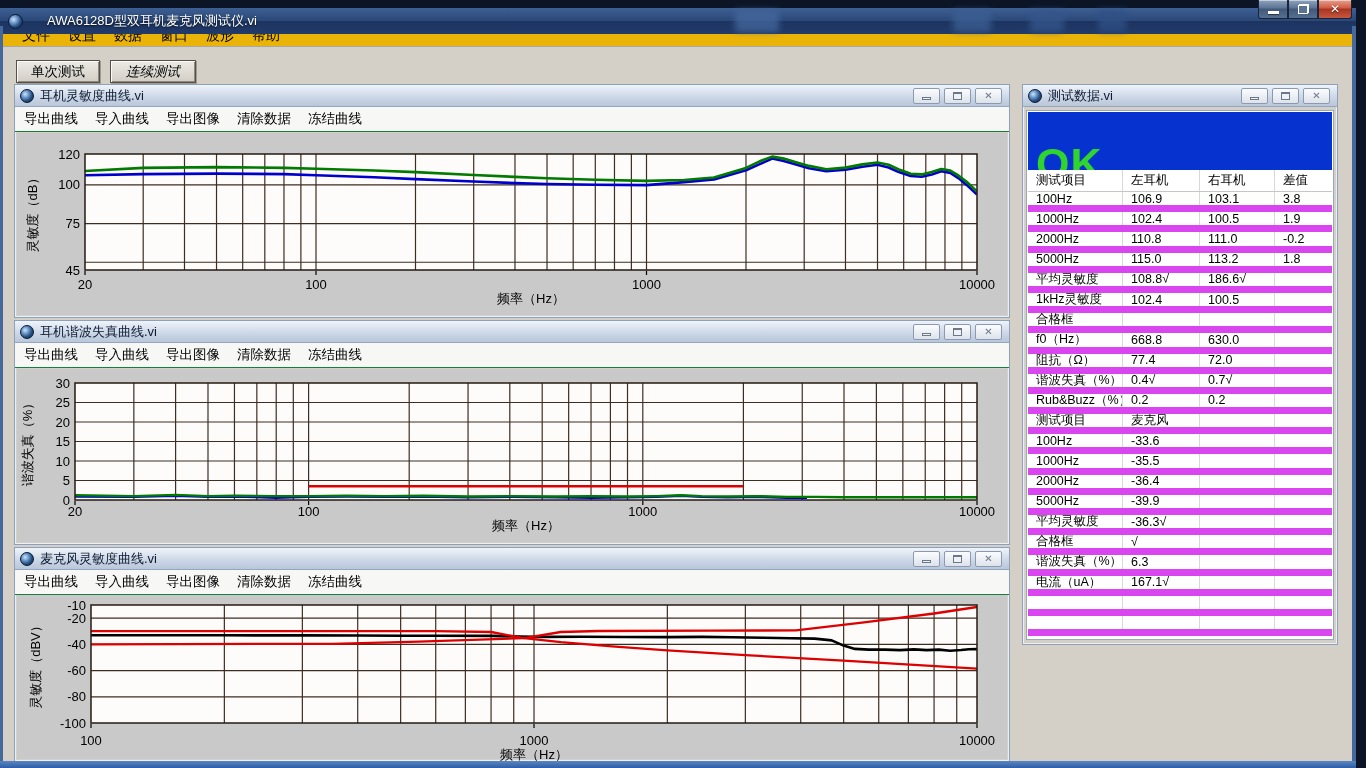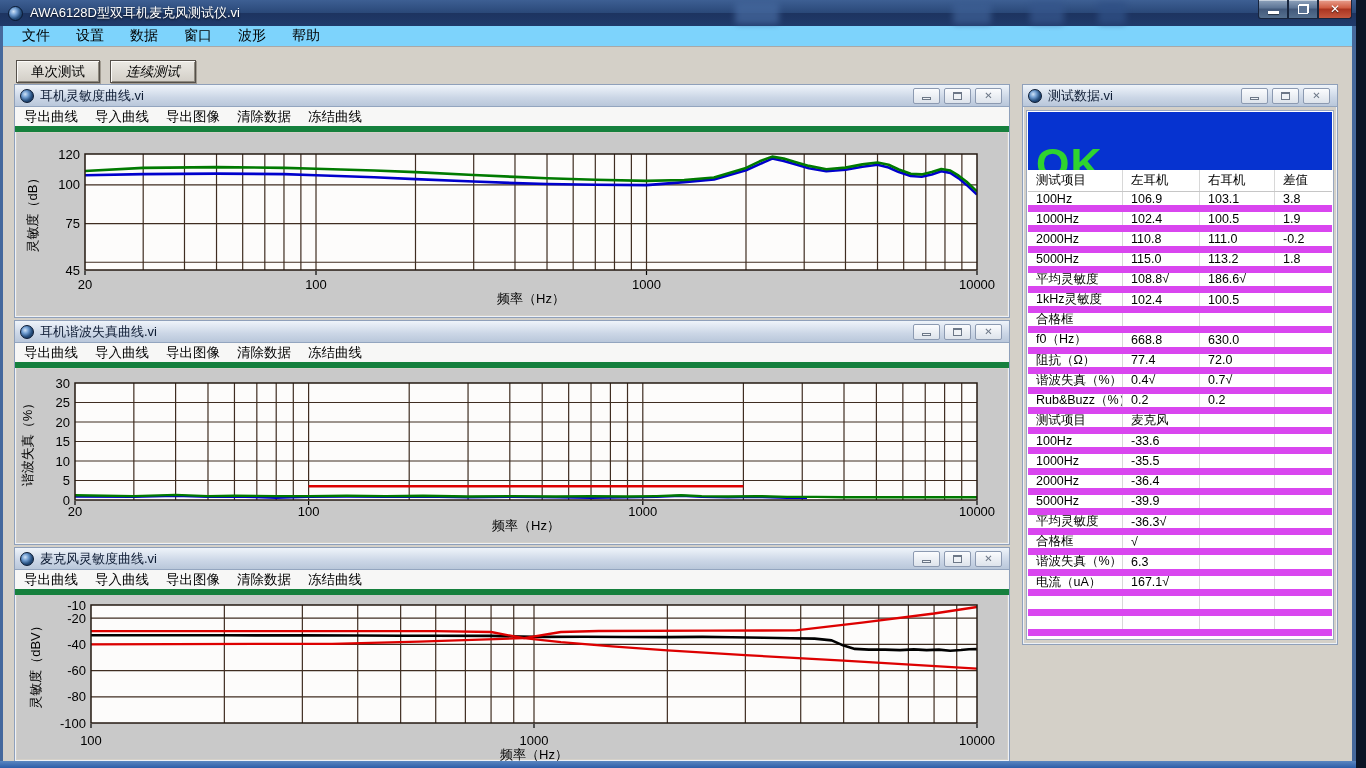--- a/index.html
+++ b/index.html
@@ -5,60 +5,60 @@
   html,body{margin:0;padding:0;background:#0b1526;}
   *{box-sizing:border-box;}
   .screen{position:relative;width:1366px;height:768px;overflow:hidden;
     font-family:"Liberation Sans","DejaVu Sans",sans-serif;color:#000;background:#0b1526;}
   
   .frame-left{position:absolute;left:0;top:26px;width:3px;height:742px;background:#46699c;z-index:60;}
   .frame-right{position:absolute;left:1352px;top:26px;width:4px;height:742px;background:#46699c;z-index:60;}
   .desktop-right{position:absolute;left:1356px;top:0;width:10px;height:768px;background:#0b1526;z-index:59;}
   .frame-bottom{position:absolute;left:0;top:761px;width:1356px;height:7px;background:linear-gradient(#5a86c0,#2d5da8);z-index:60;}
   
-  .titlebar{position:absolute;left:0;top:0;width:1356px;height:26px;
+  .titlebar{position:absolute;left:0;top:8px;width:1356px;height:26px;
     background:linear-gradient(#3d5f93 0%,#2a4878 50%,#1d3460 51%,#203a6a 100%);
-    display:flex;align-items:center;padding:4px 8px;gap:7px;z-index:55;}
+    display:flex;align-items:center;padding:4px 8px;gap:24px;z-index:55;}
   .titlebar .blob{position:absolute;top:2px;height:22px;border-radius:3px;filter:blur(3px);opacity:.75;}
   .main-title{color:#fff;font-size:13px;text-shadow:0 1px 2px rgba(0,0,0,.8);white-space:nowrap;}
   .vi-icon{width:15px;height:15px;border-radius:50%;flex:0 0 auto;
     background:radial-gradient(circle at 35% 35%,#cfe2f6 0%,#6f9cd0 30%,#28507f 60%,#0a2449 100%);
     border:1px solid #0a1a33;}
   .cap-btns{position:absolute;right:14px;top:0;display:flex;z-index:56;}
   .cap{width:30px;height:19px;border:1px solid #17243c;border-top:none;display:flex;align-items:center;justify-content:center;
     background:linear-gradient(#8fa3bd,#5b7394 45%,#42587a 50%,#55708f);box-shadow:inset 0 1px 0 rgba(255,255,255,.5);}
   .cap:first-child{border-bottom-left-radius:3px;}
   .cap.close{width:34px;background:linear-gradient(#e89f8e,#cf5a40 45%,#a93420 50%,#c4573f);border-bottom-right-radius:3px;}
   .glyph-minbar{width:11px;height:3px;background:#fff;margin-top:7px;box-shadow:0 1px 1px rgba(0,0,0,.5);}
   .glyph-restore{position:relative;width:11px;height:10px;}
   .glyph-restore::before{content:"";position:absolute;right:0;top:0;width:8px;height:7px;border:1px solid #fff;}
   .glyph-restore::after{content:"";position:absolute;left:0;bottom:0;width:8px;height:7px;border:1px solid #fff;background:#5b7394;}
   .glyph-x{color:#fff;font-size:12px;font-weight:bold;text-shadow:0 1px 1px rgba(0,0,0,.6);line-height:1;}
   
-  .menubar{position:absolute;left:3px;top:26px;width:1350px;height:21px;background:#7dd3fc;
-    border-bottom:1px solid #a8a8a8;display:flex;align-items:center;padding:0 10px;gap:8px;z-index:50;font-size:14px;}
+  .menubar{position:absolute;left:3px;top:26px;width:1350px;height:21px;background:#eab308;
+    border-bottom:1px solid #a8a8a8;display:flex;align-items:center;padding:0 10px;gap:0;z-index:50;font-size:14px;}
   .menu-item{padding:0 9px;cursor:default;}
   
   .client{position:absolute;left:3px;top:47px;width:1349px;height:715px;background:#d4d0c8;z-index:10;}
   .tbtn{position:absolute;height:23px;background:linear-gradient(#eceae5,#d2cec6);
     border:1px solid #55504a;box-shadow:inset 1px 1px 0 #fcfbf9,inset -1px -1px 0 #8e897f,1px 1px 0 #a19b91;
     font-size:13.5px;display:flex;align-items:center;justify-content:center;z-index:40;
     font-family:inherit;color:#000;padding:0 12px;}
   
   .win{position:absolute;background:#d4d0c8;border:1px solid #8fa0ba;box-shadow:inset 0 0 0 1px #edf1f7;z-index:20;}
   .win-title{height:22px;background:linear-gradient(#eff4fa,#cbd6e6 60%,#b9c7da);border-bottom:1px solid #93a5bf;
     display:flex;align-items:center;padding:0 5px;gap:6px;font-size:13px;color:#0d1b33;}
   .win-title .vi-icon{width:14px;height:14px;}
   .win-btns{margin-left:auto;display:flex;gap:4px;padding-right:2px;}
   .wbtn{width:27px;height:16px;background:linear-gradient(#fbfcfe,#dde3eb);border:1px solid #8c9ab1;border-radius:2px;
     display:flex;align-items:center;justify-content:center;color:#5e6878;position:relative;}
   .wg-min{width:9px;height:3px;border:1px solid #6c7787;margin-top:6px;background:#eef1f5;}
   .wg-max{width:9px;height:8px;border:1px solid #6c7787;border-top-width:2px;background:#eef1f5;}
   .wg-x{font-size:10px;font-weight:bold;line-height:1;color:#6c7787;}
-  .toolbar{height:25px;background:#f7f7f6;border-bottom:6px solid #15803d;display:flex;align-items:center;
+  .toolbar{height:25px;background:#f7f7f6;border-bottom:1px solid #15803d;display:flex;align-items:center;
     gap:17px;padding:0 9px;font-size:13.5px;}
   .chart-area{position:absolute;left:2px;right:2px;bottom:2px;background:#c9c9c9;}
   .chart-svg{position:absolute;z-index:25;}
   svg text{font-size:13px;fill:#000;font-family:"Liberation Sans","DejaVu Sans",sans-serif;}
   
   .dw-content{position:absolute;left:3px;right:3px;top:25px;bottom:4px;background:#fff;border:1px solid #9aa8bf;}
   .ok-banner{position:absolute;left:1px;right:1px;top:1px;height:71px;}
   .ok-text{position:absolute;left:8px;bottom:-2px;font-size:43px;font-weight:bold;letter-spacing:1px;line-height:1;}
   .tbl{position:absolute;left:1px;right:1px;top:59px;bottom:1px;font-size:12.5px;overflow:hidden;background:#fff;}
   .trow{display:grid;grid-template-columns:95px 77px 75px 1fr;height:20.2px;border-bottom:7px solid #d946ef;}

